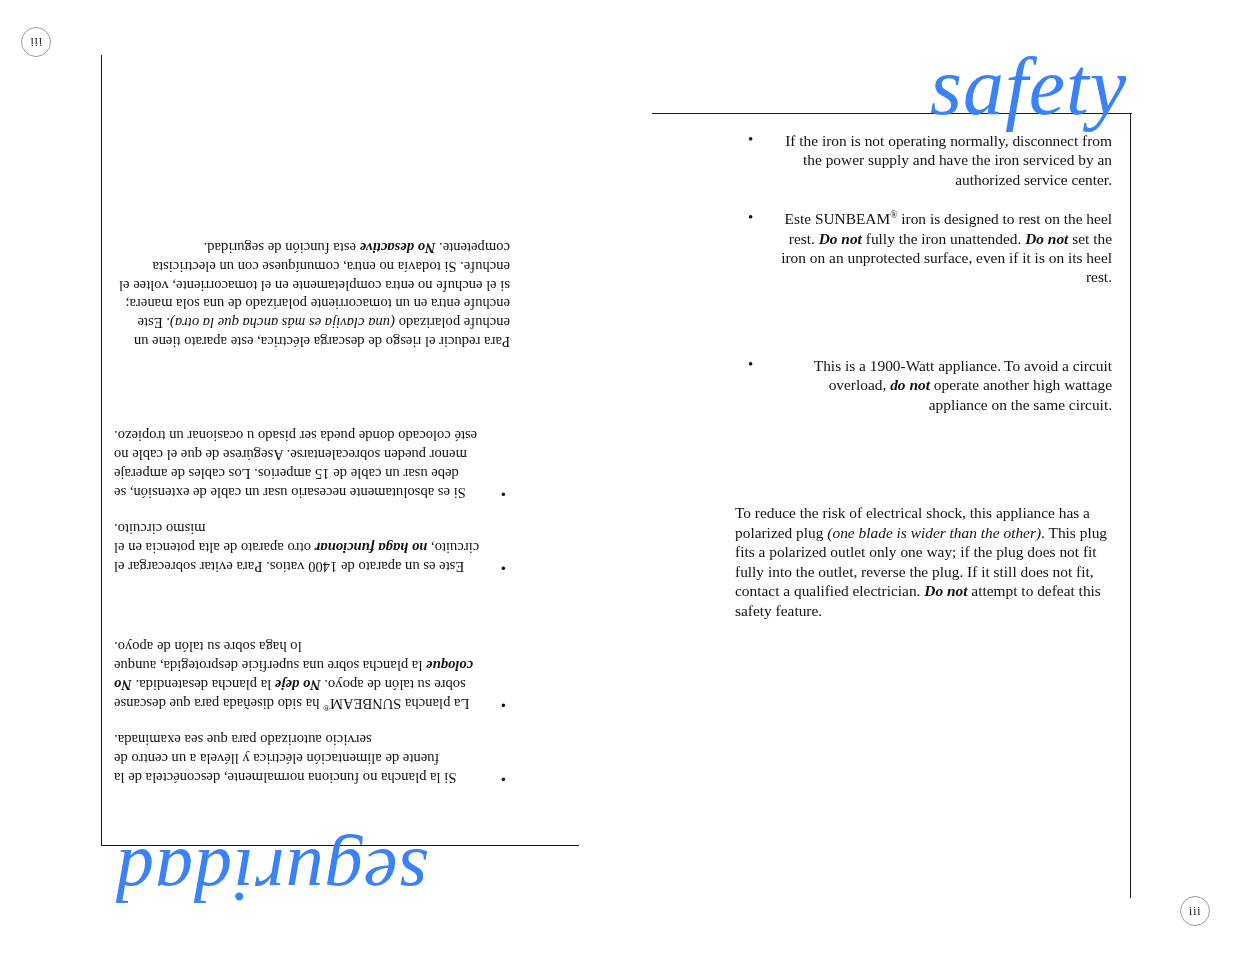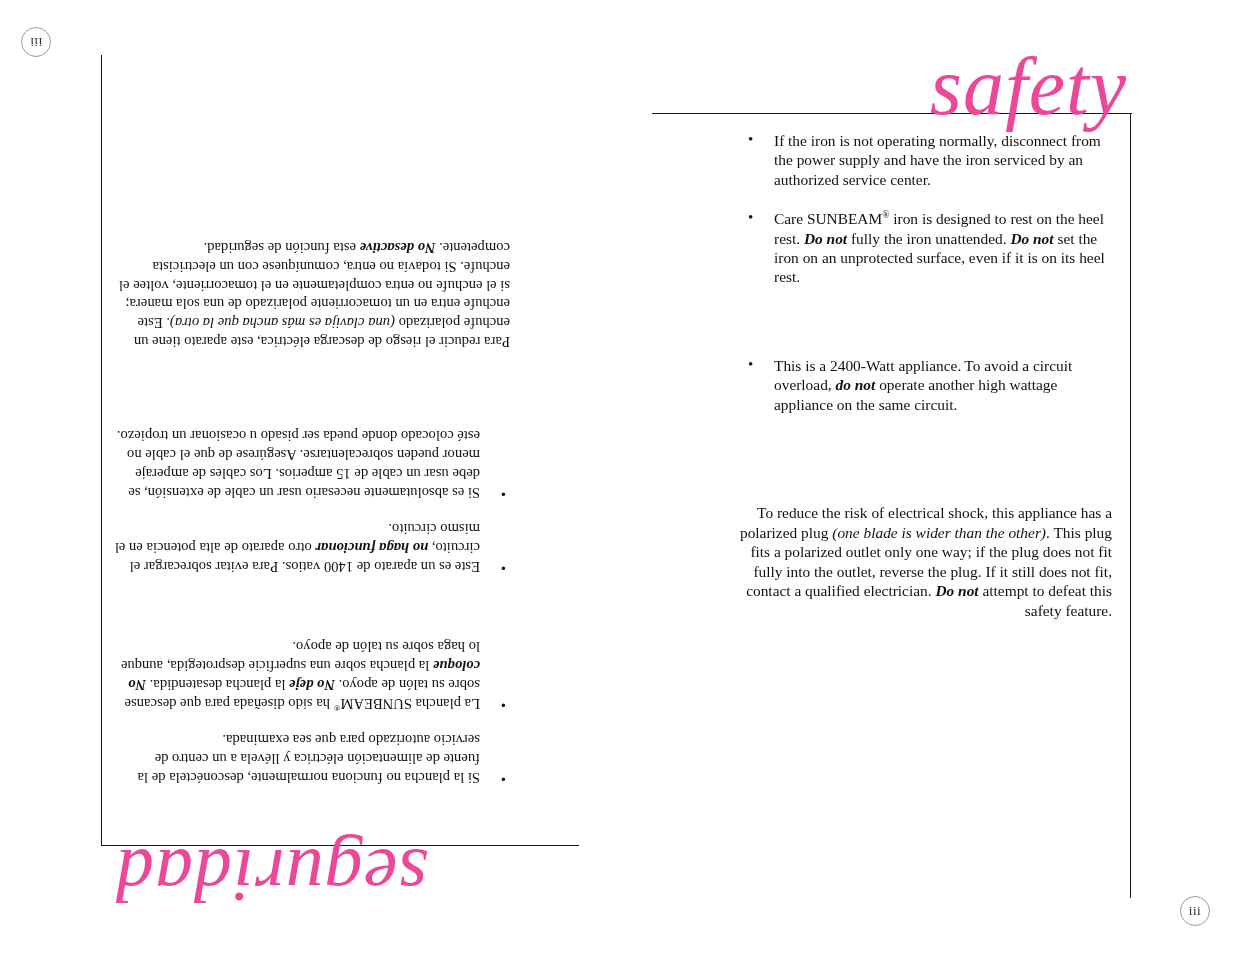--- a/index.html
+++ b/index.html
@@ -43,21 +43,21 @@
   #right-side-rule  { left: 1130px; top: 113px; width: 1.4px; height: 785px; }
 
   #left-side-rule   { left: 101px;  top: 55px;  width: 1.4px; height: 791px; }
   #left-bottom-rule { left: 101px;  top: 845px; width: 478px; height: 1.4px; }
 
   
   .watermark {
     position: absolute;
     font-family: "Liberation Serif", "DejaVu Serif", serif;
     font-style: italic;
-    color: #ec4899;
+    color: #3b82f6;
     white-space: nowrap;
     line-height: 1;
     letter-spacing: 1px;
   }
   #watermark-safety {
     left: 930px;
     top: 46px;
     font-size: 82px;
   }
   #watermark-seguridad {
@@ -83,38 +83,38 @@
     list-style: none;
     margin: 0;
     padding: 0;
   }
   ul.bullets li {
     position: relative;
     padding-left: 30px;
     font-size: 15.4px;
     line-height: 1.26;
     margin-bottom: 20px;
-    text-align: left;
+    text-align: right;
   }
   ul.bullets li:before {
     content: "\2022";
     position: absolute;
     left: 4px;
     top: -1px;
     font-size: 15px;
   }
   .gap-large { height: 49px; }
   .gap-para  { height: 69px; }
 
   p.para {
     margin: 0;
     font-size: 15.4px;
     line-height: 1.27;
   }
-  #page-right p.para { margin-left: -9px; text-align: right; }
+  #page-right p.para { margin-left: -9px; }
 
   b.donot { font-weight: bold; font-style: italic; }
   i.ital  { font-style: italic; }
   .sup { font-size: 0.62em; vertical-align: super; line-height: 0; }
 
   
   #page-left {
     position: absolute;
     left: 114px;
     top: 238px;
@@ -150,23 +150,23 @@
   <div class="rule" id="right-side-rule"></div>
   <div class="rule" id="left-side-rule"></div>
   <div class="rule" id="left-bottom-rule"></div>
 
   <div class="watermark" id="watermark-safety">safety</div>
   <div class="watermark" id="watermark-seguridad">seguridad</div>
 
   <div id="page-right">
     <ul class="bullets">
         <li><span>If the iron is not operating normally, disconnect from the power supply and have the iron serviced by an authorized service center.</span></li>
-        <li><span>Care SUNBEAM</span><span class="sup">®</span><span> iron is designed to rest on the heel rest. </span><b class="donot">Do not</b><span> fully the iron unattended. </span><b class="donot">Do not</b><span> set the iron on an unprotected surface, even if it is on its heel rest.</span></li>
+        <li><span>Este SUNBEAM</span><span class="sup">®</span><span> iron is designed to rest on the heel rest. </span><b class="donot">Do not</b><span> fully the iron unattended. </span><b class="donot">Do not</b><span> set the iron on an unprotected surface, even if it is on its heel rest.</span></li>
         <div class="gap-large"></div>
-        <li><span>This is a 2400-Watt appliance. To avoid a circuit overload, </span><b class="donot">do not</b><span> operate another high wattage appliance on the same circuit.</span></li>
+        <li><span>This is a 1900-Watt appliance. To avoid a circuit overload, </span><b class="donot">do not</b><span> operate another high wattage appliance on the same circuit.</span></li>
       </ul>
     <div class="gap-para"></div>
     <p class="para"><span>To reduce the risk of electrical shock, this appliance has a polarized plug </span><i class="ital">(one blade is wider than the other)</i><span>. This plug fits a polarized outlet only one way; if the plug does not fit fully into the outlet, reverse the plug. If it still does not fit, contact a qualified electrician. </span><b class="donot">Do not</b><span> attempt to defeat this safety feature.</span></p>
   </div>
 
   <div id="page-left">
     <ul class="bullets">
         <li><span>Si la plancha no funciona normalmente, desconéctela de la fuente de alimentación eléctrica y llévela a un centro de servicio autorizado para que sea examinada.</span></li>
         <li><span>La plancha SUNBEAM</span><span class="sup">®</span><span> ha sido diseñada para que descanse sobre su talón de apoyo. </span><b class="donot">No deje</b><span> la plancha desatendida. </span><b class="donot">No coloque</b><span> la plancha sobre una superficie desprotegida, aunque lo haga sobre su talón de apoyo.</span></li>
         <div class="gap-large"></div>

